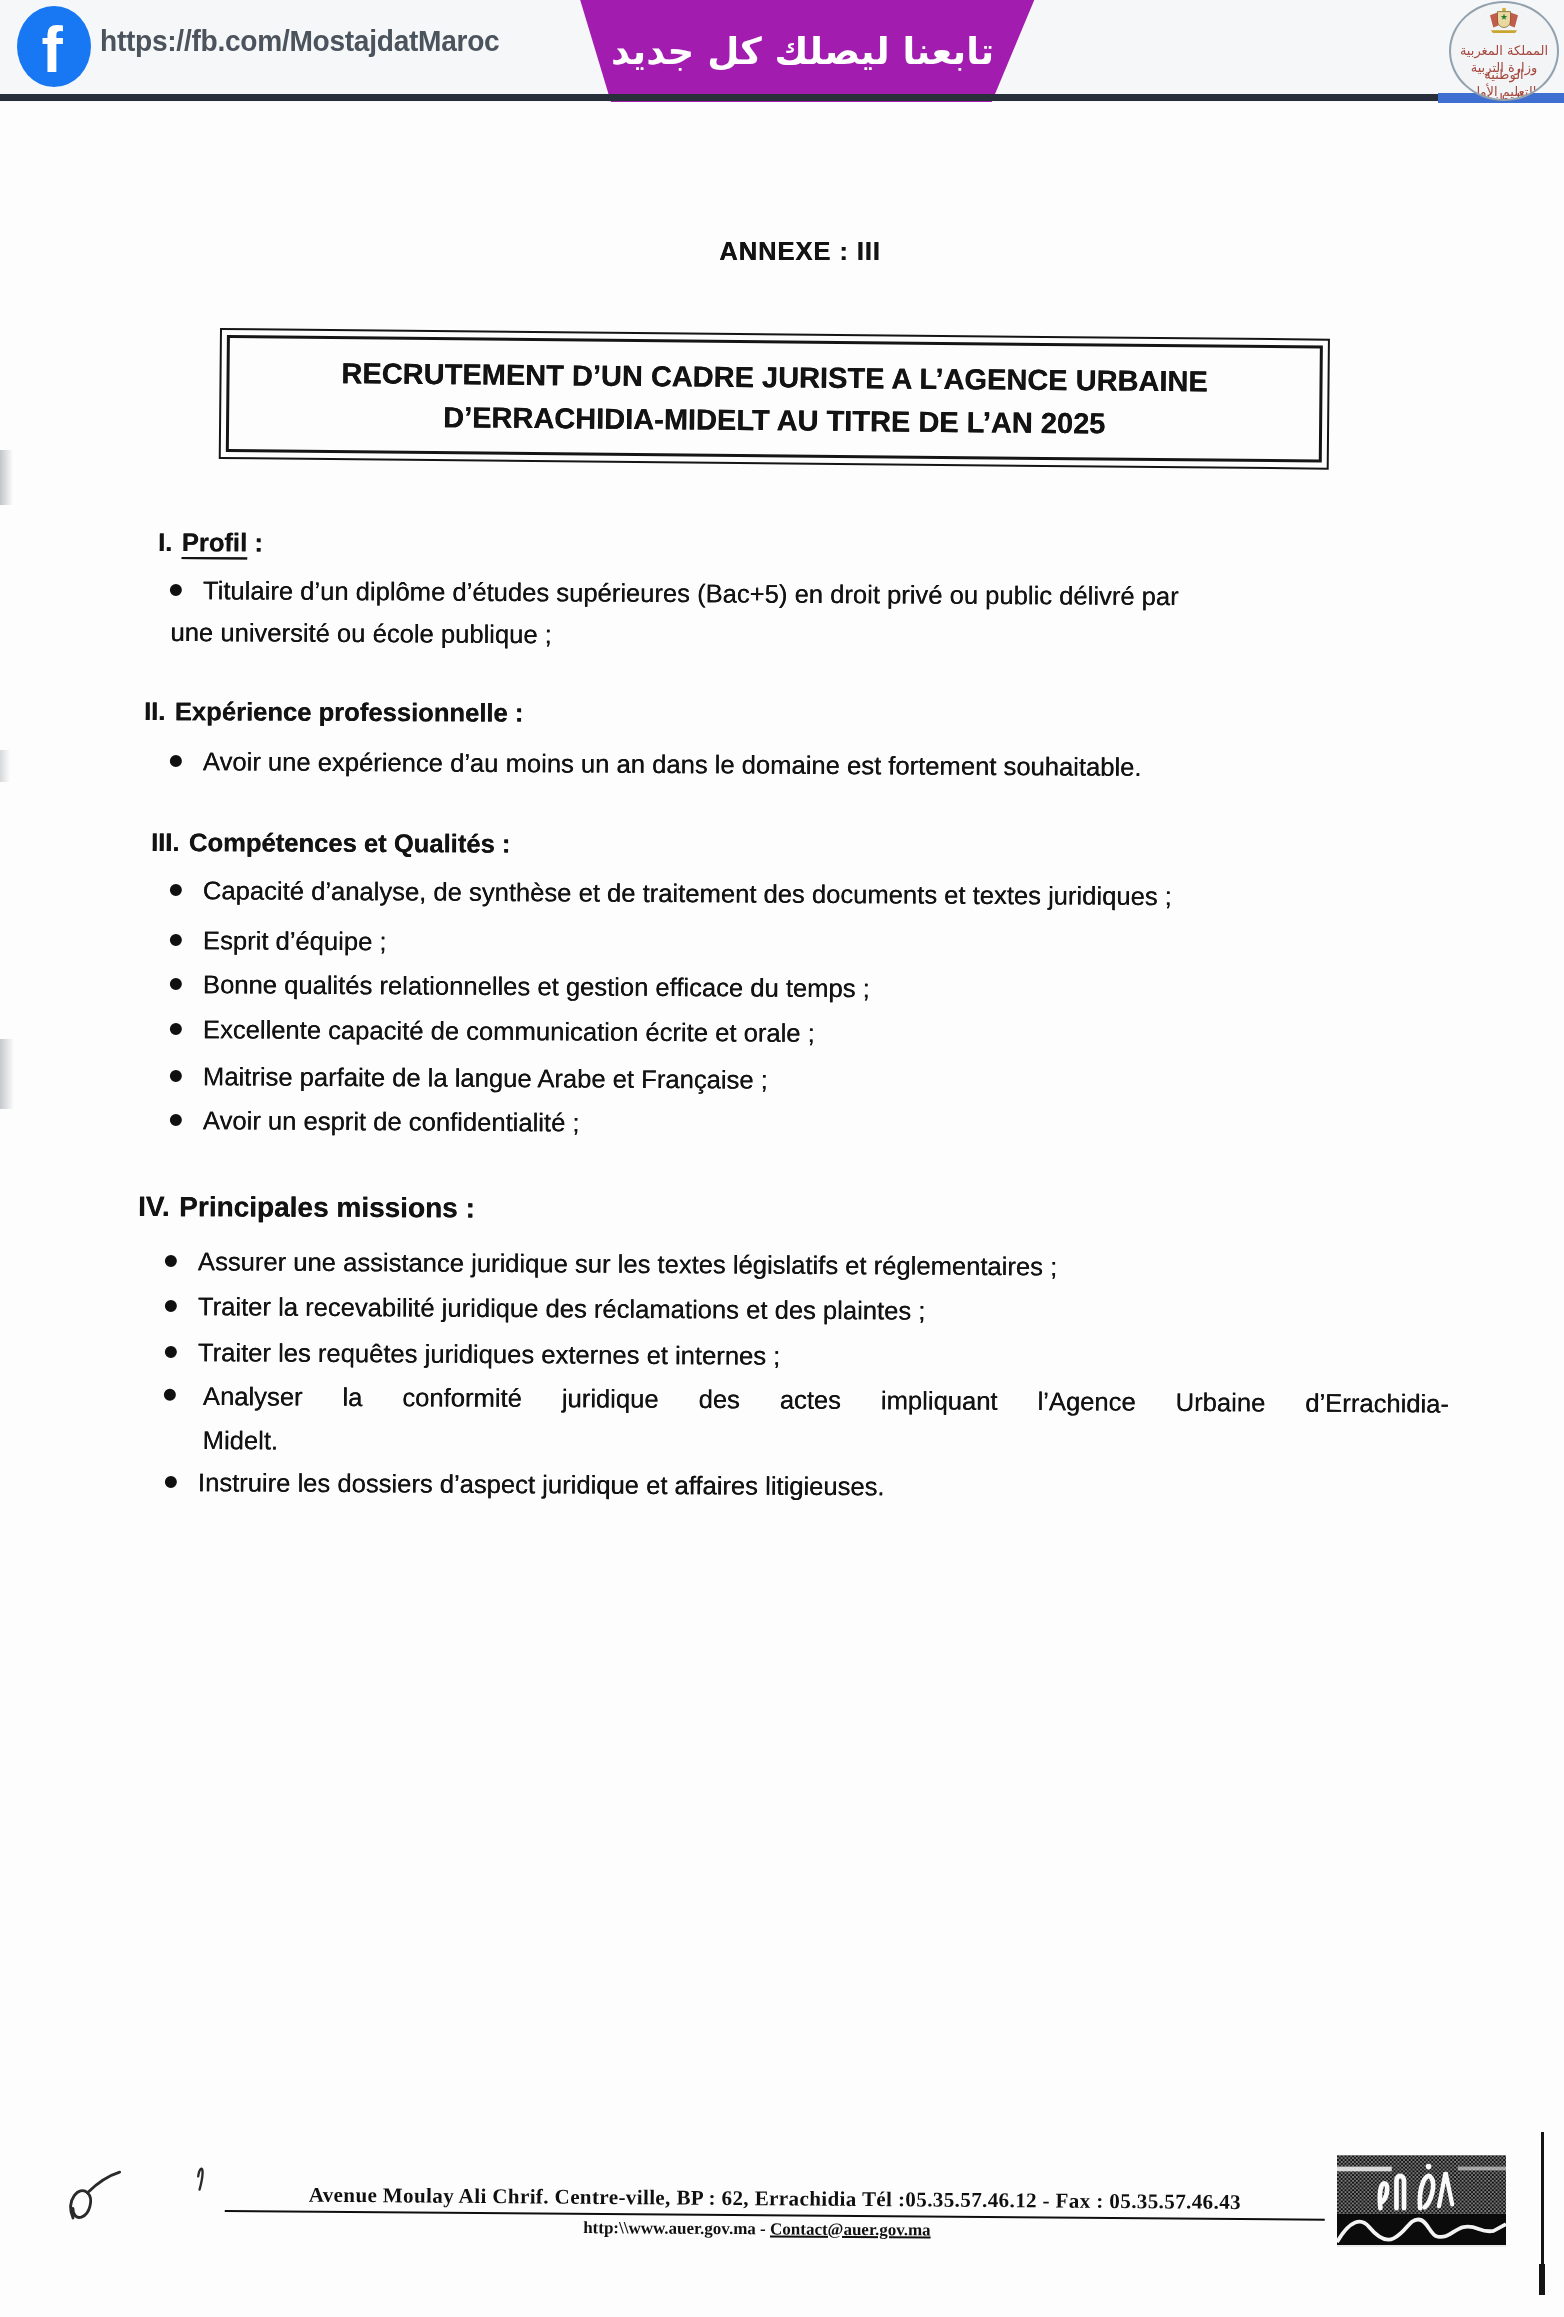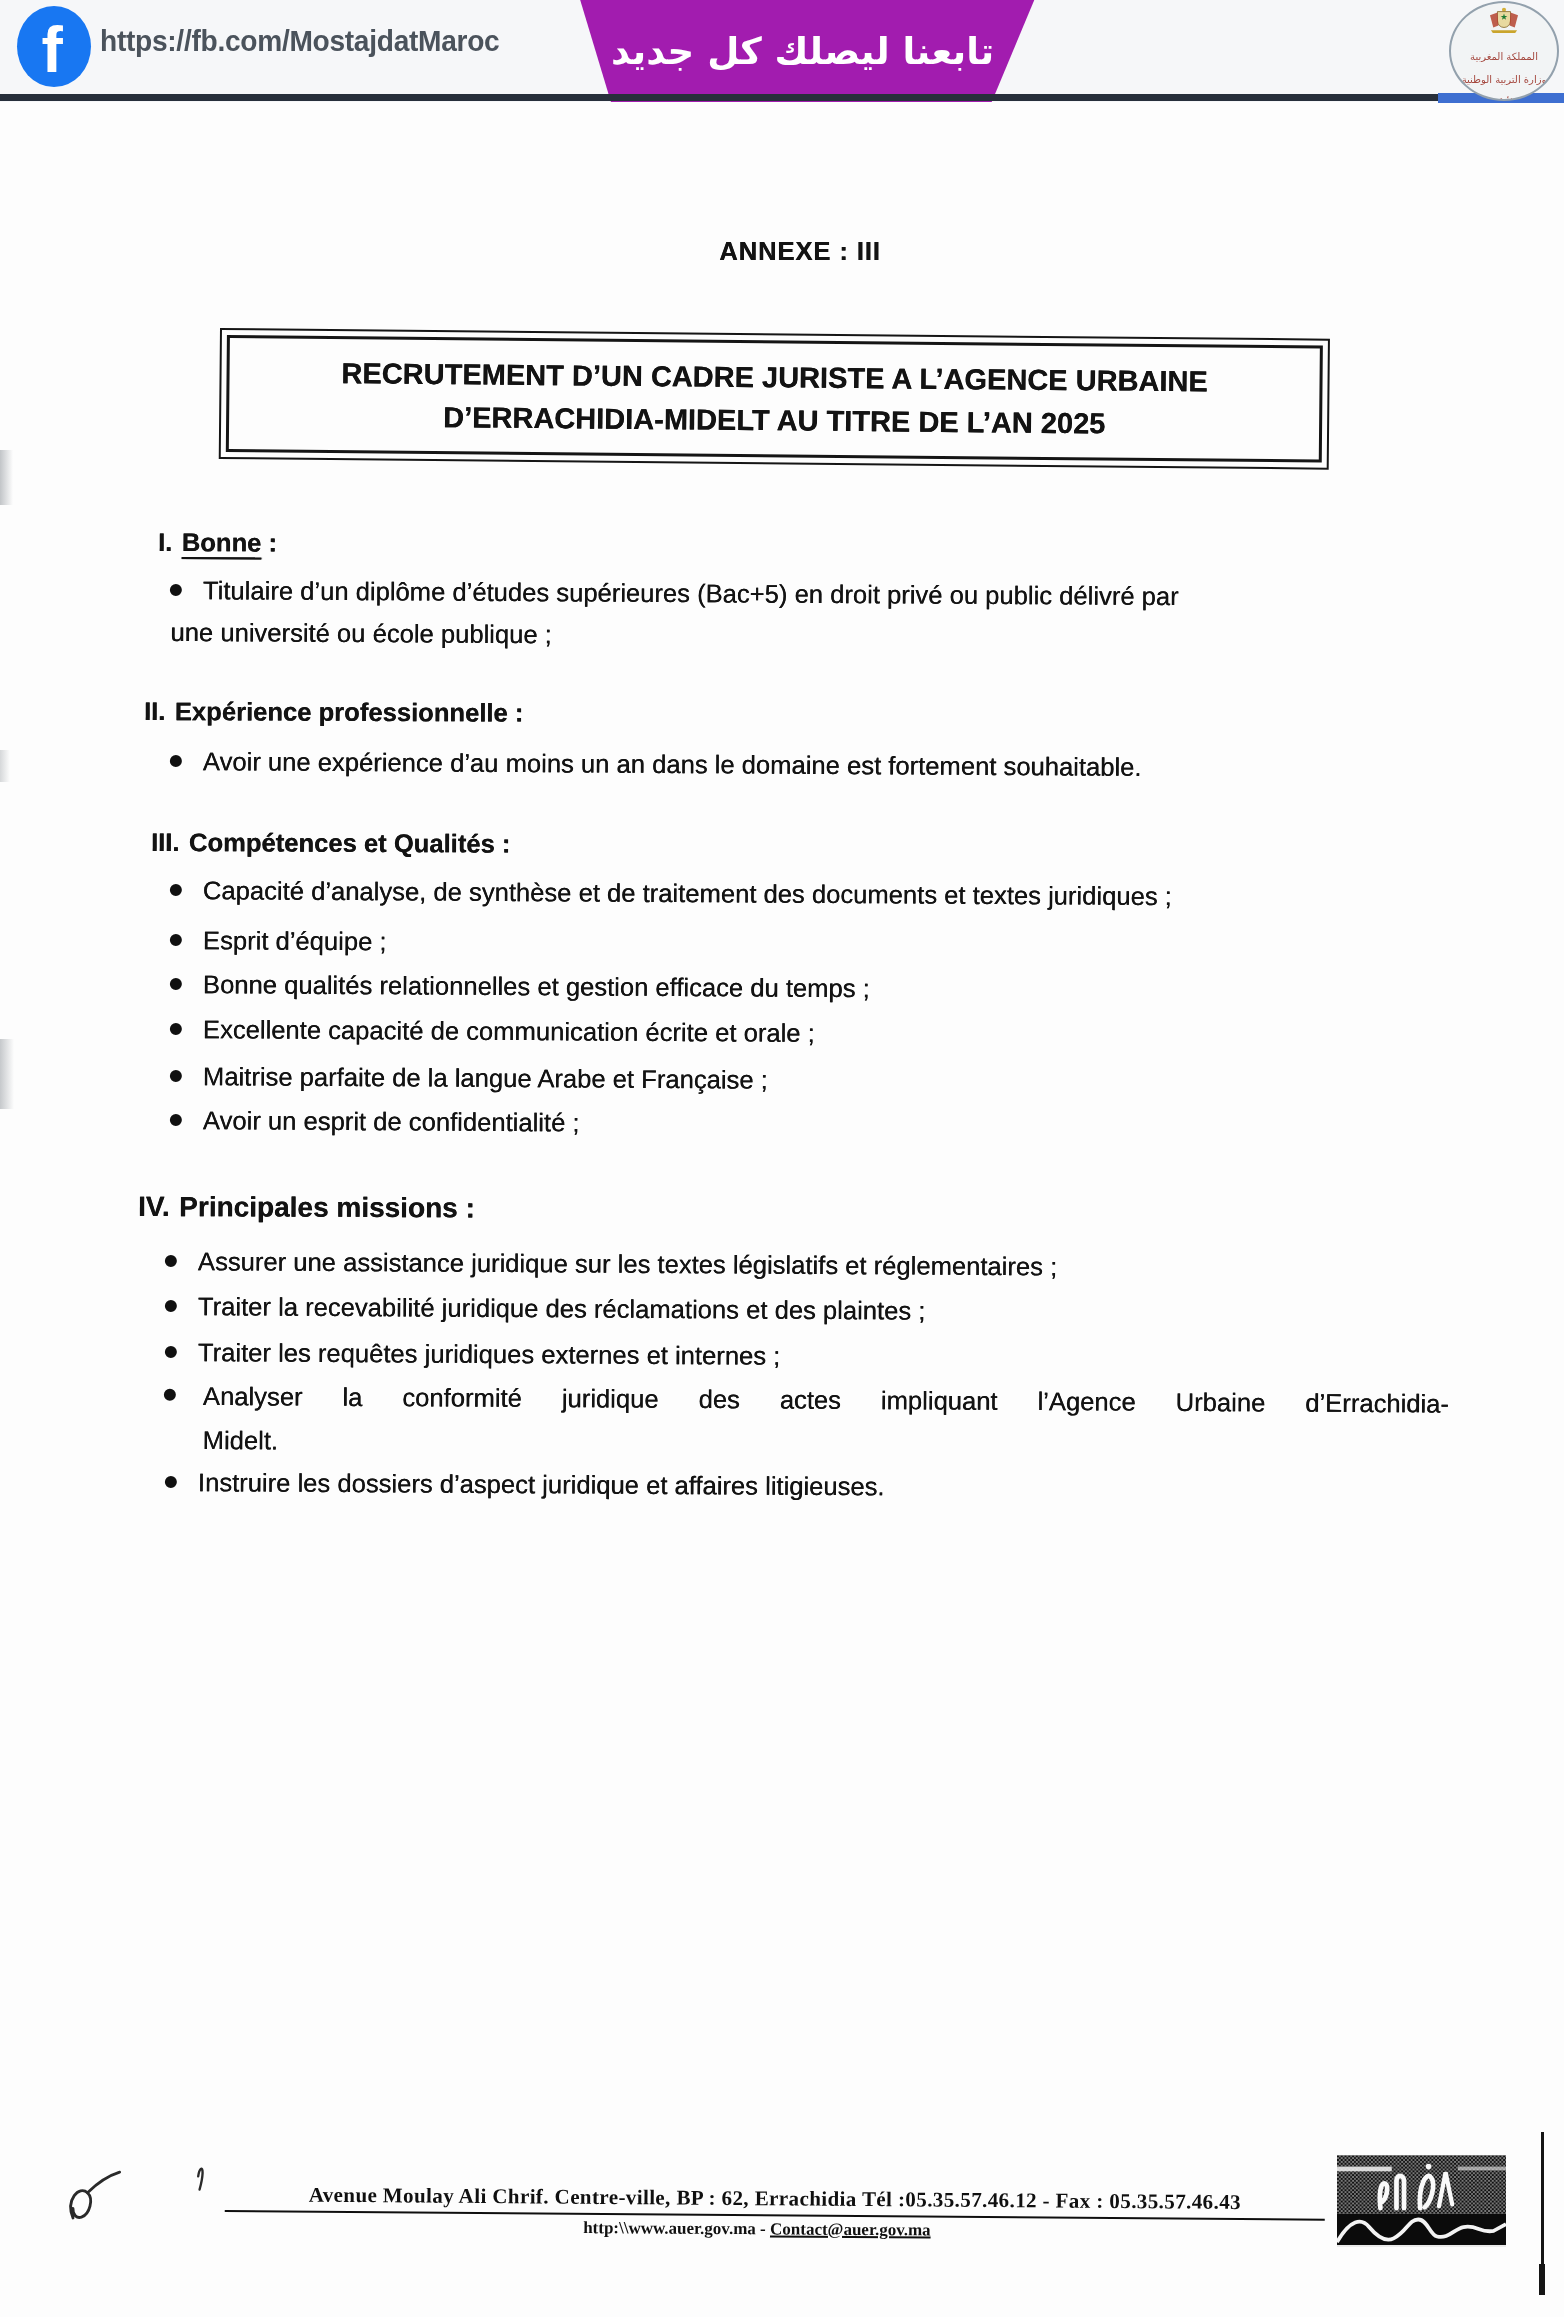--- a/index.html
+++ b/index.html
@@ -14,21 +14,21 @@
   .fb-f{position:absolute;left:24.6px;top:7.6px;color:#fff;font-size:64px;font-weight:bold;font-family:"Liberation Sans",sans-serif;}
   .fb-url{position:absolute;left:100px;top:24.6px;font-size:29px;font-weight:bold;color:#4b535c;letter-spacing:-0.3px;transform:scaleX(.97);transform-origin:left top;white-space:nowrap;}
   .banner{position:absolute;left:566px;top:0;width:473px;height:102px;background:#a21caf;
           clip-path:polygon(3% 0,99% 0,90% 100%,9.5% 100%);
           display:flex;align-items:center;justify-content:center;}
   .banner .ar{color:#fff;font-weight:bold;font-size:37px;font-family:"DejaVu Sans",sans-serif;direction:rtl;}
   .site-title{position:absolute;left:1039px;top:24.6px;width:396px;text-align:center;direction:rtl;
               font-family:"DejaVu Sans",sans-serif;font-weight:bold;font-size:36px;color:#4a525c;}
   .logo{position:absolute;left:1449px;top:0.9px;width:110px;height:100px;border-radius:50%;
         background:#f2f4f5;border:2.8px solid #93a1ad;box-sizing:border-box;text-align:center;overflow:hidden;}
-  .logo-micro{font-family:"DejaVu Sans",sans-serif;font-size:10px;line-height:7px;color:#a5483f;direction:rtl;margin-top:16px;}
+  .logo-micro{font-family:"DejaVu Sans",sans-serif;font-size:13px;line-height:7px;color:#a5483f;direction:rtl;margin-top:10px;}
   .logo-main{font-family:"DejaVu Sans",sans-serif;font-weight:bold;font-size:10px;line-height:18px;color:#2c3a50;direction:rtl;}
   .coat{margin-top:2.8px;}
 
   
   .ink{color:#131313;text-shadow:0.3px 0 #131313;}
   .annexe{position:absolute;left:0;top:237px;width:1552px;text-align:center;font-weight:bold;font-size:25.6px;letter-spacing:0.9px;margin-left:24px;}
 
   .title-box{position:absolute;left:220px;top:328px;width:1110px;height:131px;border:2.8px solid #151515;
              transform:rotate(.55deg);transform-origin:left top;box-sizing:border-box;}
   .title-inner{position:absolute;inset:4.7px;border:3.8px solid #151515;display:flex;flex-direction:column;
@@ -122,21 +122,21 @@
   <div class="annexe ink">ANNEXE : III</div>
 
   <div class="title-box">
     <div class="title-inner">
       <div class="title-line ink">RECRUTEMENT D’UN CADRE JURISTE A L’AGENCE URBAINE</div>
       <div class="title-line ink">D’ERRACHIDIA-MIDELT AU TITRE DE L’AN 2025</div>
     </div>
   </div>
 
   <div class="sec-head ink h-1">
-    <span class="num">I.</span><span class="u">Bonne</span><span> :</span>
+    <span class="num">I.</span><span class="u">Profil</span><span> :</span>
   </div>
   <div class="bullet ink b11">
     <span class="dot"></span>
     <span class="bl">Titulaire d’un diplôme d’études supérieures (Bac+5) en droit privé ou public délivré par</span>
     <span class="bl cont">une université ou école publique ;</span>
   </div>
 
   <div class="sec-head ink h-2">
     <span class="num">II.</span><span>Expérience professionnelle</span><span> :</span>
   </div>

